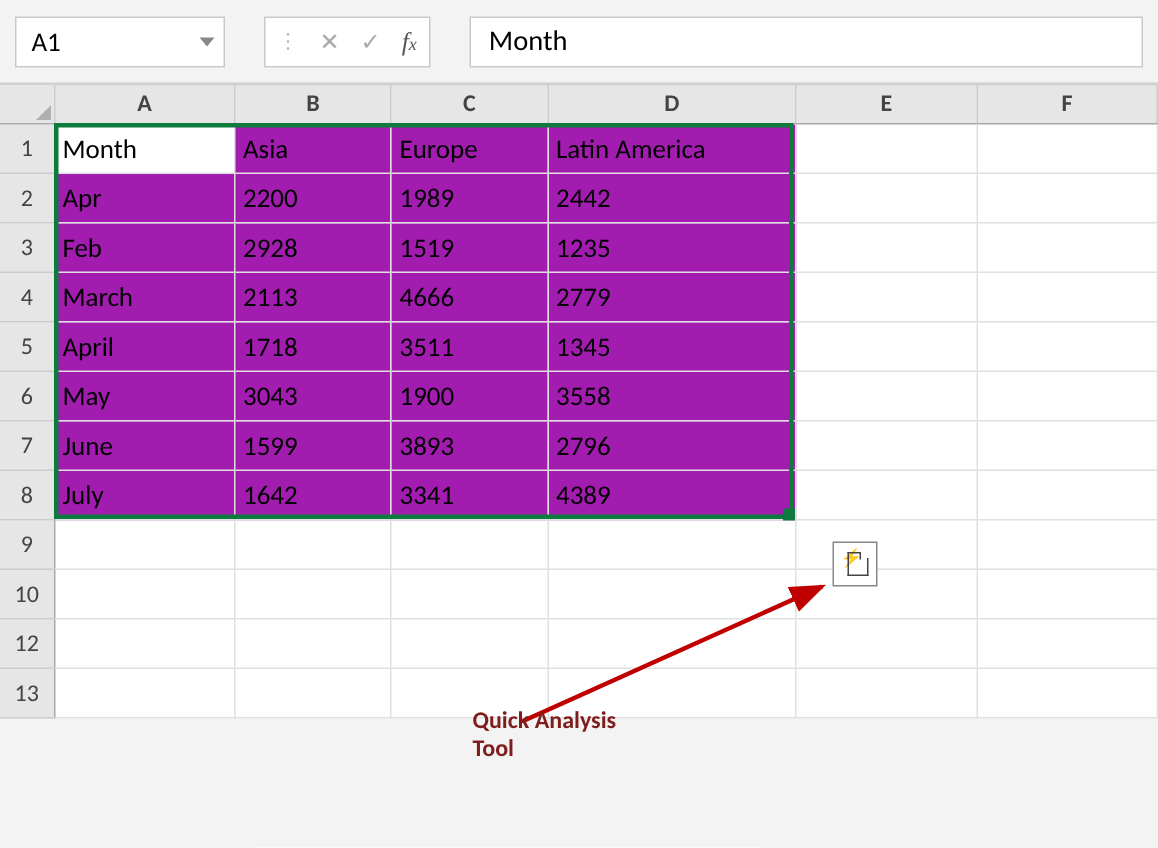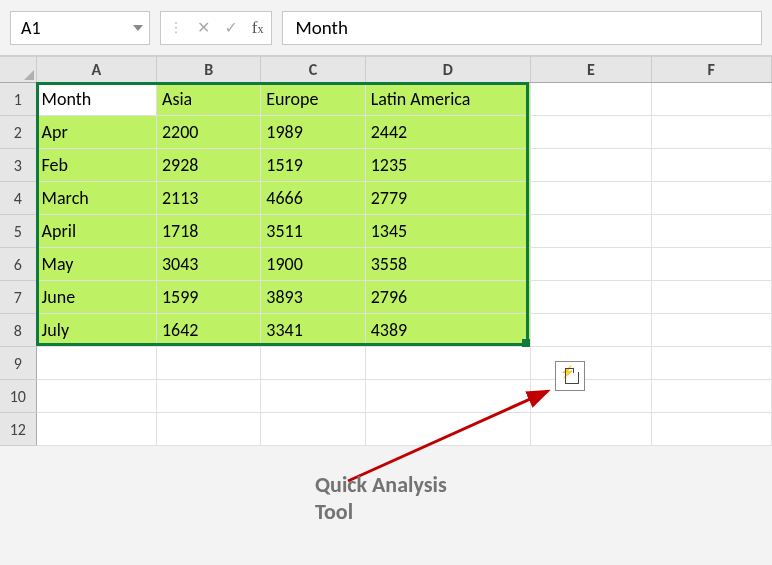--- a/index.html
+++ b/index.html
@@ -9,21 +9,21 @@
       background: #f3f3f3;
       width: 772px;
       height: 565px;
       overflow: hidden;
     }
     
     
     .formula-bar-area {
       display: flex;
       align-items: center;
-      gap: 10px;
+      gap: 26px;
       padding: 8px 10px;
       background: #f3f3f3;
       height: 56px;
       border-bottom: 1px solid #d0d0d0;
     }
     .name-box {
       width: 140px;
       height: 34px;
       background: white;
       border: 1px solid #c8c8c8;
@@ -43,21 +43,21 @@
       background: white;
       border: 1px solid #c8c8c8;
       height: 34px;
       display: flex;
       align-items: center;
       padding: 0 8px;
       gap: 14px;
     }
     .fx-dots { color: #bbb; font-size: 14px; }
     .fx-btn { color: #aaa; font-size: 16px; cursor: default; }
-    .fx-label { font-family: 'Times New Roman', serif; color: #555; }
+    .fx-label { font-style: italic; font-family: 'Times New Roman', serif; color: #555; }
     .formula-input {
       flex: 1;
       height: 34px;
       background: white;
       border: 1px solid #c8c8c8;
       padding: 0 12px;
       display: flex;
       align-items: center;
       font-size: 19px;
     }
@@ -106,21 +106,21 @@
     
     td.cell {
       border-right: 1px solid #e0e0e0;
       border-bottom: 1px solid #e0e0e0;
       padding: 0 5px;
       height: 33px;
       font-size: 18px;
       background: white;
     }
     td.cell.selected {
-      background: #bef264;
+      background: #a21caf;
     }
     td.cell.active {
       background: white !important;
     }
     td.cell.num {
     }
     
     
     .colA { width: 120px; }
     .colB { width: 104px; }
@@ -177,23 +177,23 @@
       top: -4px; left: -1.5px;
       width: 7px; height: 4px;
       border: 1.5px solid #444;
       border-bottom: none;
     }
     
     
     .annotation {
       position: absolute;
       pointer-events: none;
-      color: #737373;
+      color: #7f1d1d;
       font-weight: bold;
-      font-size: 22px;
+      font-size: 16px;
     }
     .arrow-svg {
       position: absolute;
       pointer-events: none;
     }
   </style>
 </head>
 <body>
 
 <div class="formula-bar-area">
@@ -318,20 +318,29 @@
     </tr>
     <tr>
       <td class="row-header">12</td>
       <td class="cell colA"></td>
       <td class="cell colB"></td>
       <td class="cell colC"></td>
       <td class="cell colD"></td>
       <td class="cell colE"></td>
       <td class="cell colF"></td>
     </tr>
+    <tr>
+      <td class="row-header">13</td>
+      <td class="cell colA"></td>
+      <td class="cell colB"></td>
+      <td class="cell colC"></td>
+      <td class="cell colD"></td>
+      <td class="cell colE"></td>
+      <td class="cell colF"></td>
+    </tr>
   </tbody>
     </table>
 
   <div class="selection-border" style="left:36px; top:26px; width:493px; height:264px;">
     <div class="selection-handle"></div>
   </div>
 
   <div class="quick-analysis" style="left:555px; top:305px;">
     <div class="qa-icon">
       <span class="qa-bolt">⚡</span>

